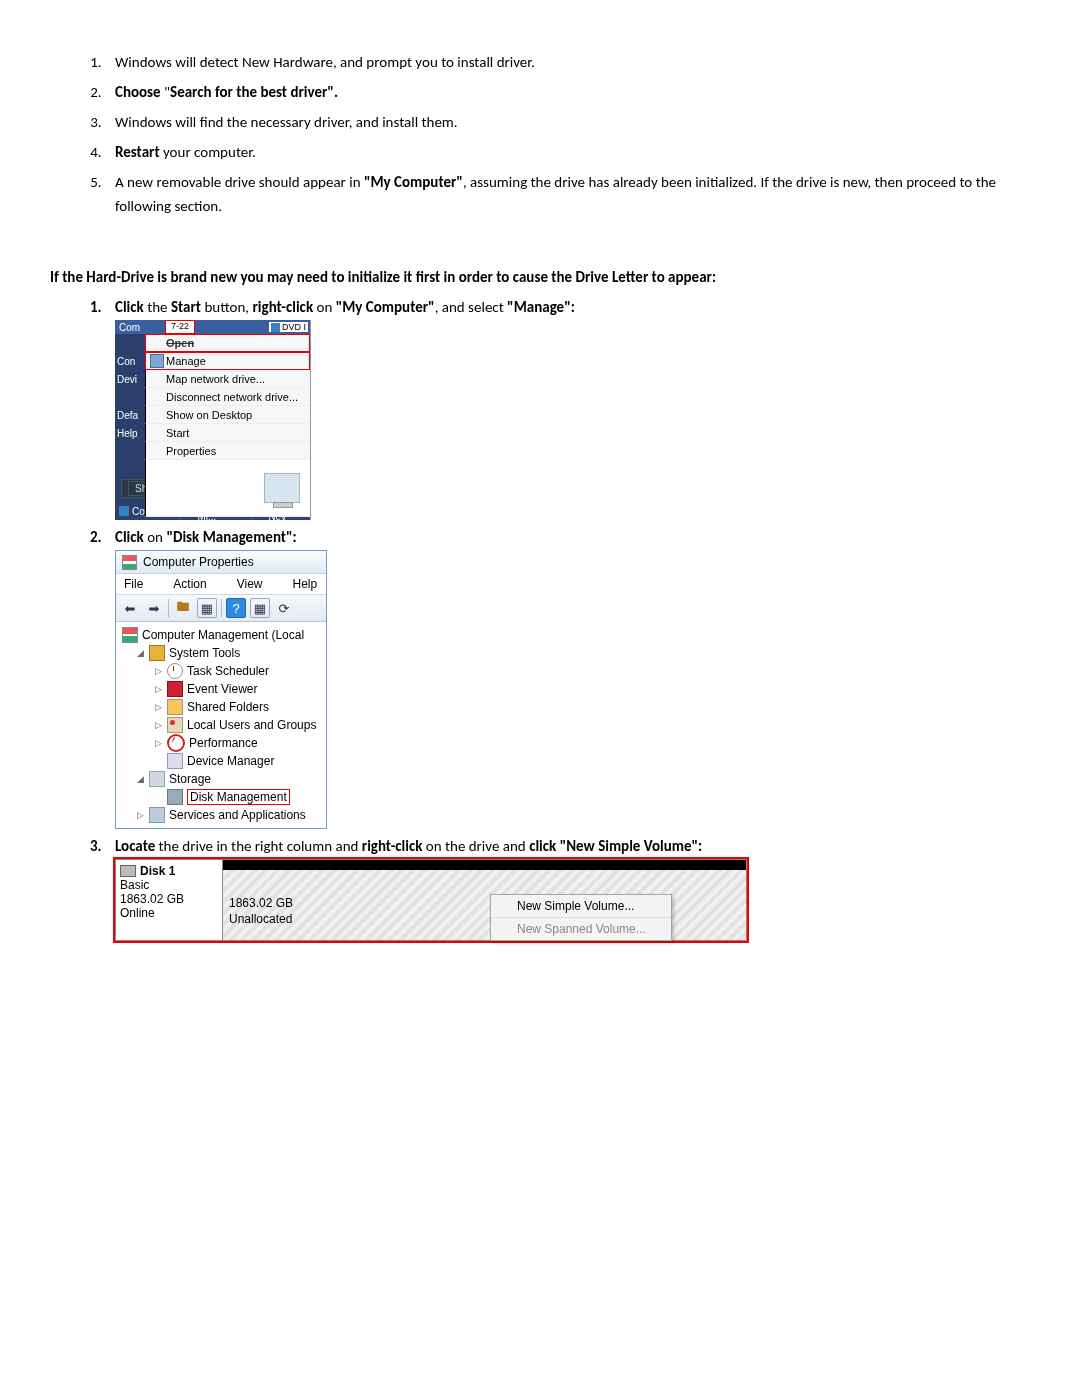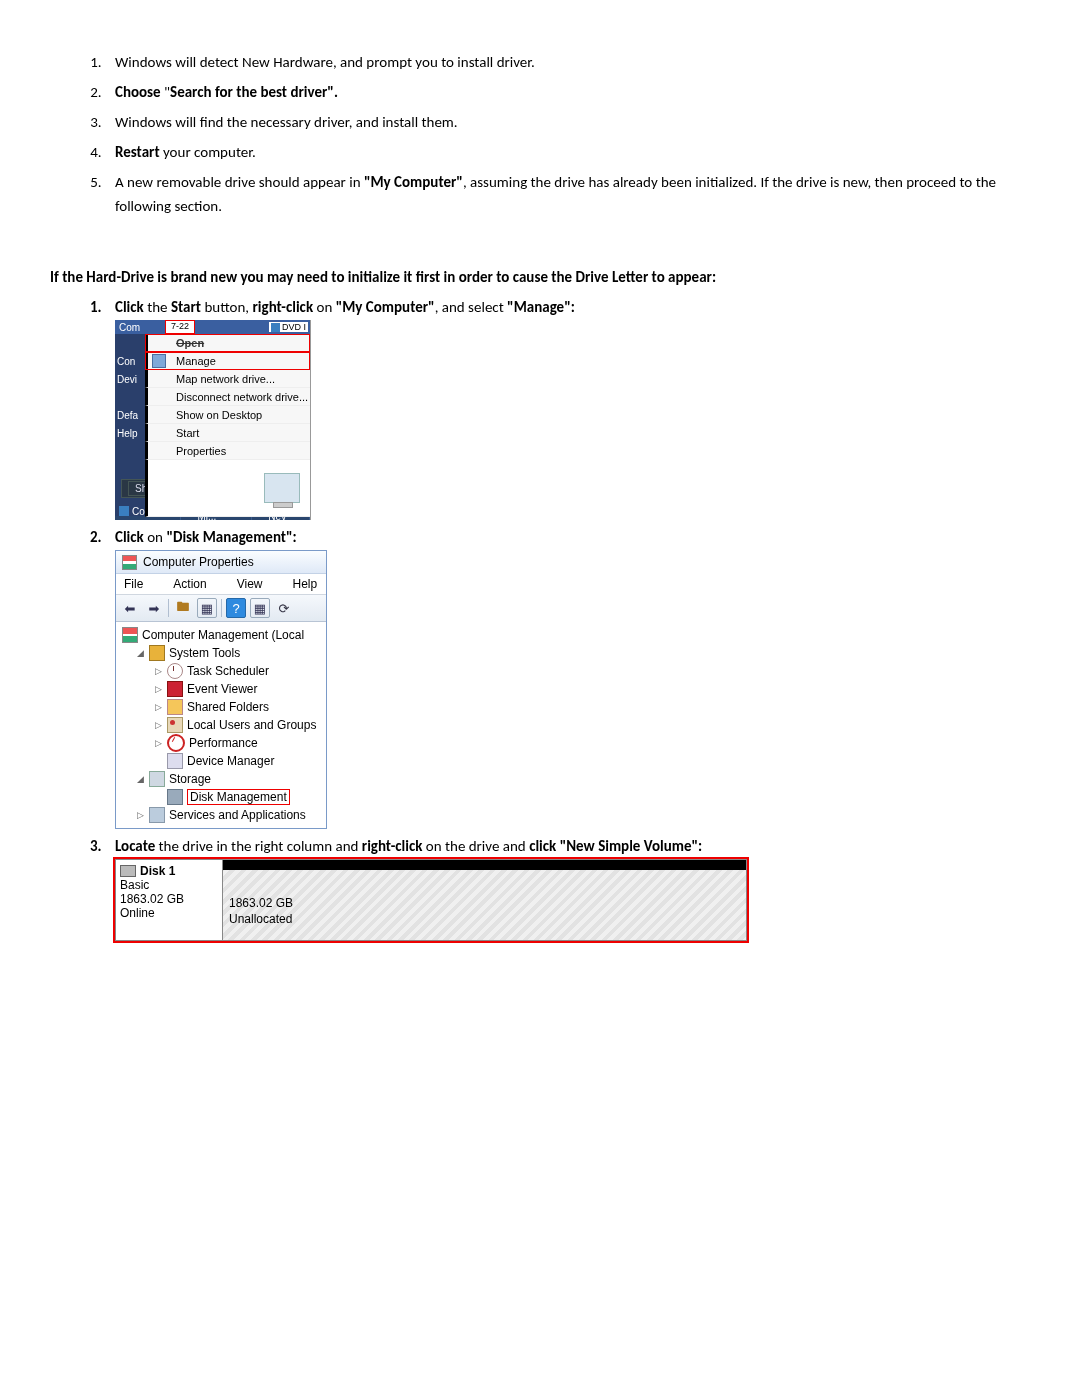--- a/index.html
+++ b/index.html
@@ -85,23 +85,23 @@
     background: #2a3f6b;
     color: #fff;
     font-size: 10px;
     padding-left: 2px;
     display:flex; align-items:center;
     overflow:hidden;
   }
   .shot1 .menucell {
     flex: 1;
     background: #f7f7f7;
-    border-left: 3px solid #000000;
+    border-left: 1px solid #000000;
     border-bottom: 1px solid #eee;
-    padding-left: 28px;
+    padding-left: 20px;
     display:flex;
     align-items:center;
     position:relative;
   }
   .shot1 .menucell.open {
     text-decoration: line-through;
     font-weight:700;
     color:#333;
   }
   .shot1 .menucell.redborder {
@@ -441,16 +441,20 @@
         <div>Basic</div>
         <div>1863.02 GB</div>
         <div>Online</div>
       </div>
       <div class="vol">
         <div class="blackbar"></div>
         <div class="voltext">
           <div>1863.02 GB</div>
           <div>Unallocated</div>
         </div>
+        <div class="ctxmenu">
+          <div class="mi">New Simple Volume...</div>
+          <div class="mi dis">New Spanned Volume...</div>
+        </div>
       </div>
     </div>
   </li>
 </ol>
 
 </body></html>

